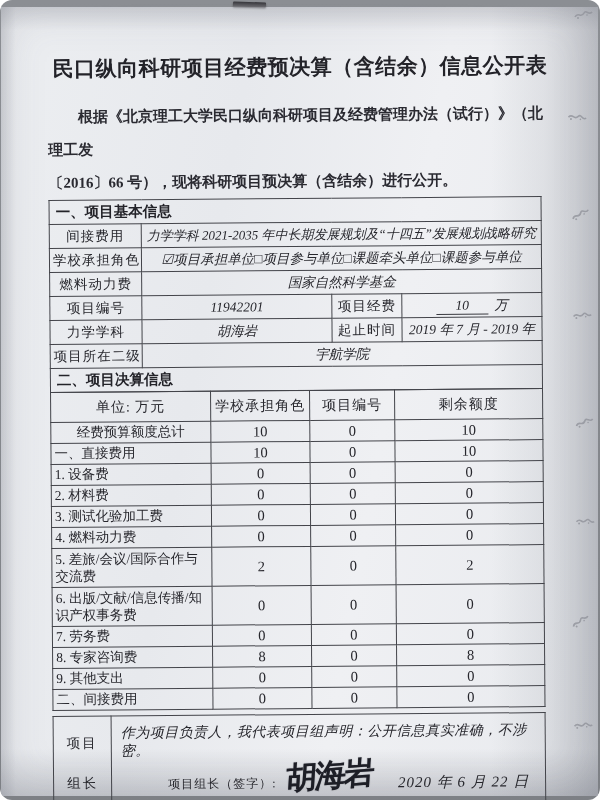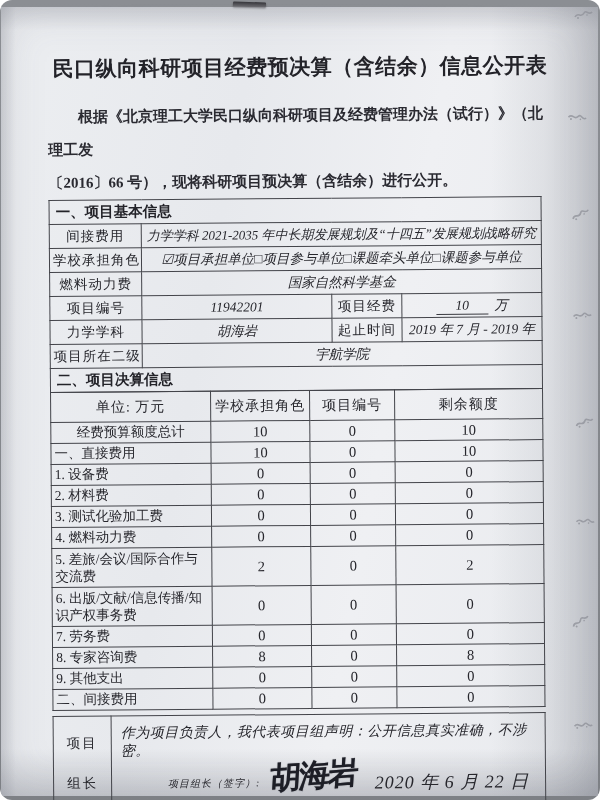--- a/index.html
+++ b/index.html
@@ -68,29 +68,29 @@
   .bud-tbl td.num{text-align:center;font-size:14.5px;}
   .item{text-align:left;}
   .item.ctr{text-align:center;}
   .item.wrap{white-space:normal;line-height:17px;padding-top:2px;padding-bottom:2px;}
   .decl-tbl{margin-top:5px;}
   .decl-side{text-align:center;vertical-align:middle;}
   .decl-side div{line-height:26px;letter-spacing:2px;margin-top:14px;}
   .decl-main{vertical-align:top;white-space:normal;padding:0;}
   .decl-statement{font-style:italic;font-size:14px;padding:8px 6px 0 9px;letter-spacing:.5px;}
   .sign-row{display:flex;align-items:center;margin:10px 16px 6px 56px;position:relative;}
-  .sign-label{font-style:italic;font-size:10px;letter-spacing:1px;}
+  .sign-label{font-size:12px;letter-spacing:1px;}
   .signature{
     font-size:31px;font-weight:bold;color:#1d1e26;
     transform:rotate(-4deg) skewX(-8deg);
     margin:-14px 0 0 10px;letter-spacing:-2px;
     text-shadow:0 0 1px rgba(25,26,36,.6);
   }
   .spacer{flex:1;}
-  .sign-date{font-style:italic;font-size:18px;letter-spacing:1px;}
+  .sign-date{font-style:italic;font-size:15px;letter-spacing:1px;}
 </style>
 </head>
 <body>
 
 <div class="photo">
   <div class="ghost"></div>
   <div class="staple"></div>
 
   <div class="paper">
     <div class="content">

